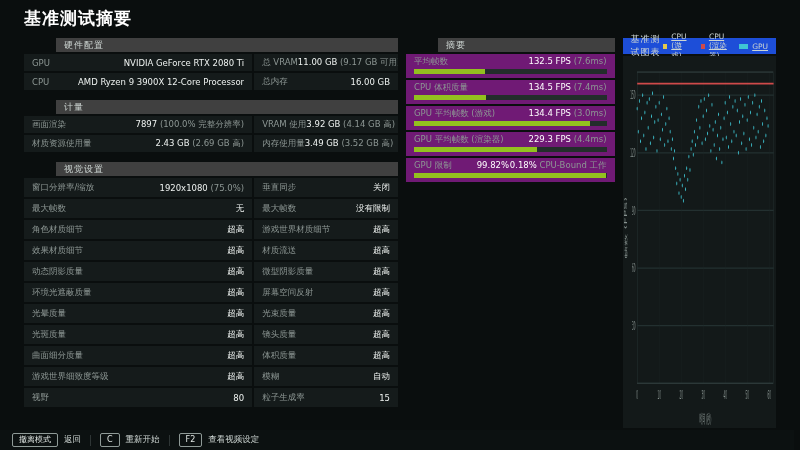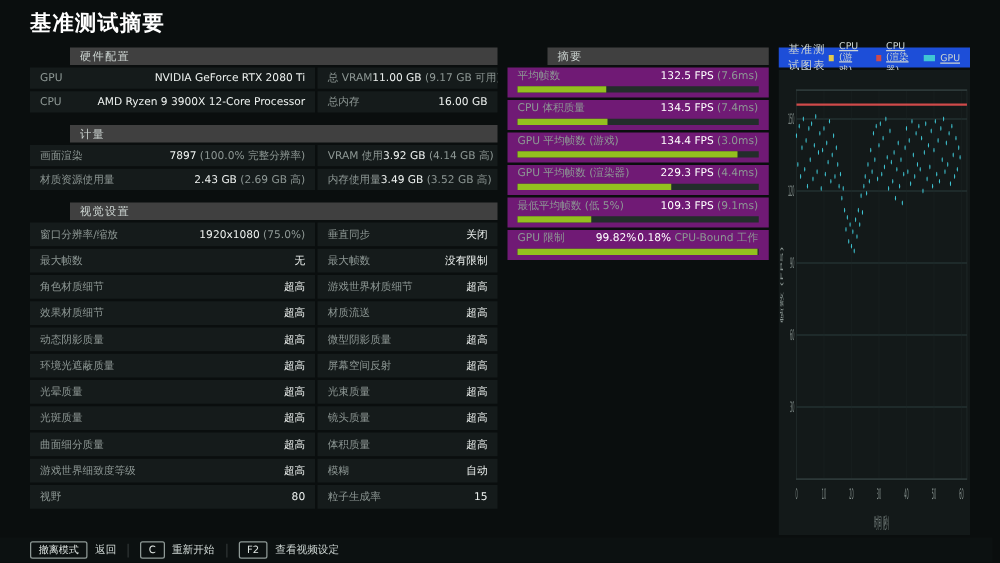--- a/index.html
+++ b/index.html
@@ -38,21 +38,21 @@
 
   .chart-panel { flex:1; display:flex; flex-direction:column; }
   .chart-header { background:#1d4ed8; height:16px; display:flex; align-items:center; justify-content:space-between; padding:0 8px; margin-bottom:2px; }
   .chart-title { font-size:9px; color:#cdd5d2; letter-spacing:1px; }
   .legend { display:flex; align-items:center; gap:10px; }
   .legend-item { display:flex; align-items:center; gap:4px; font-size:7.5px; color:#cdd5d2;text-decoration:underline; }
   .legend-swatch { width:9px; height:5px; display:inline-block; }
   .chart-body { flex:1; background:#131919; position:relative; }
   .chart-body svg { position:absolute; inset:0; width:100%; height:100%; }
 
-  .footer { position:absolute; left:0; right:6px; bottom:0; height:20px; background:#0c1111; display:flex; align-items:center; padding:0 24px; }
+  .footer { position:absolute; left:0; right:6px; bottom:0; height:20px; background:#0c1111; display:flex; align-items:center; padding:0 12px; }
   .hint { display:flex; align-items:center; gap:6px; }
   .keycap { border:1px solid #8f9a97; border-radius:2px; padding:1px 6px; font-size:8px; color:#dfe5e2; line-height:10px; }
   .hint-label { font-size:8.5px; color:#cdd5d2; }
   .footer-sep { width:1px; height:11px; background:#2e3535; margin:0 9px; }
 </style>
 </head>
 <body>
 
 <div class="screen">
   <div class="page-title">基准测试摘要</div>
@@ -274,29 +274,20 @@
         <div class="sum-row">
           <div class="sum-line">
             <span class="sum-label"><span>GPU 平均帧数 (渲染器)</span><span class="lblval"></span></span>
             <span class="sum-value"><span>229.3 FPS</span> <span class="sub">(4.4ms)</span></span>
           </div>
           <div class="bar-track">
               <div class="bar-fill" style="width: 63.7%;"></div>
             </div>
         </div>
 
-        <div class="sum-row">
-          <div class="sum-line">
-            <span class="sum-label"><span>最低平均帧数 (低 5%)</span><span class="lblval"></span></span>
-            <span class="sum-value"><span>109.3 FPS</span> <span class="sub">(9.1ms)</span></span>
-          </div>
-          <div class="bar-track">
-              <div class="bar-fill" style="width: 30.4%;"></div>
-            </div>
-        </div>
 
         <div class="sum-row">
           <div class="sum-line">
             <span class="sum-label"><span>GPU 限制</span><span class="lblval">99.82%</span></span>
             <span class="sum-value"><span>0.18%</span> <span class="sub">CPU-Bound 工作</span></span>
           </div>
           <div class="bar-track">
               <div class="bar-fill" style="width: 99.8%;"></div>
             </div>
         </div>

